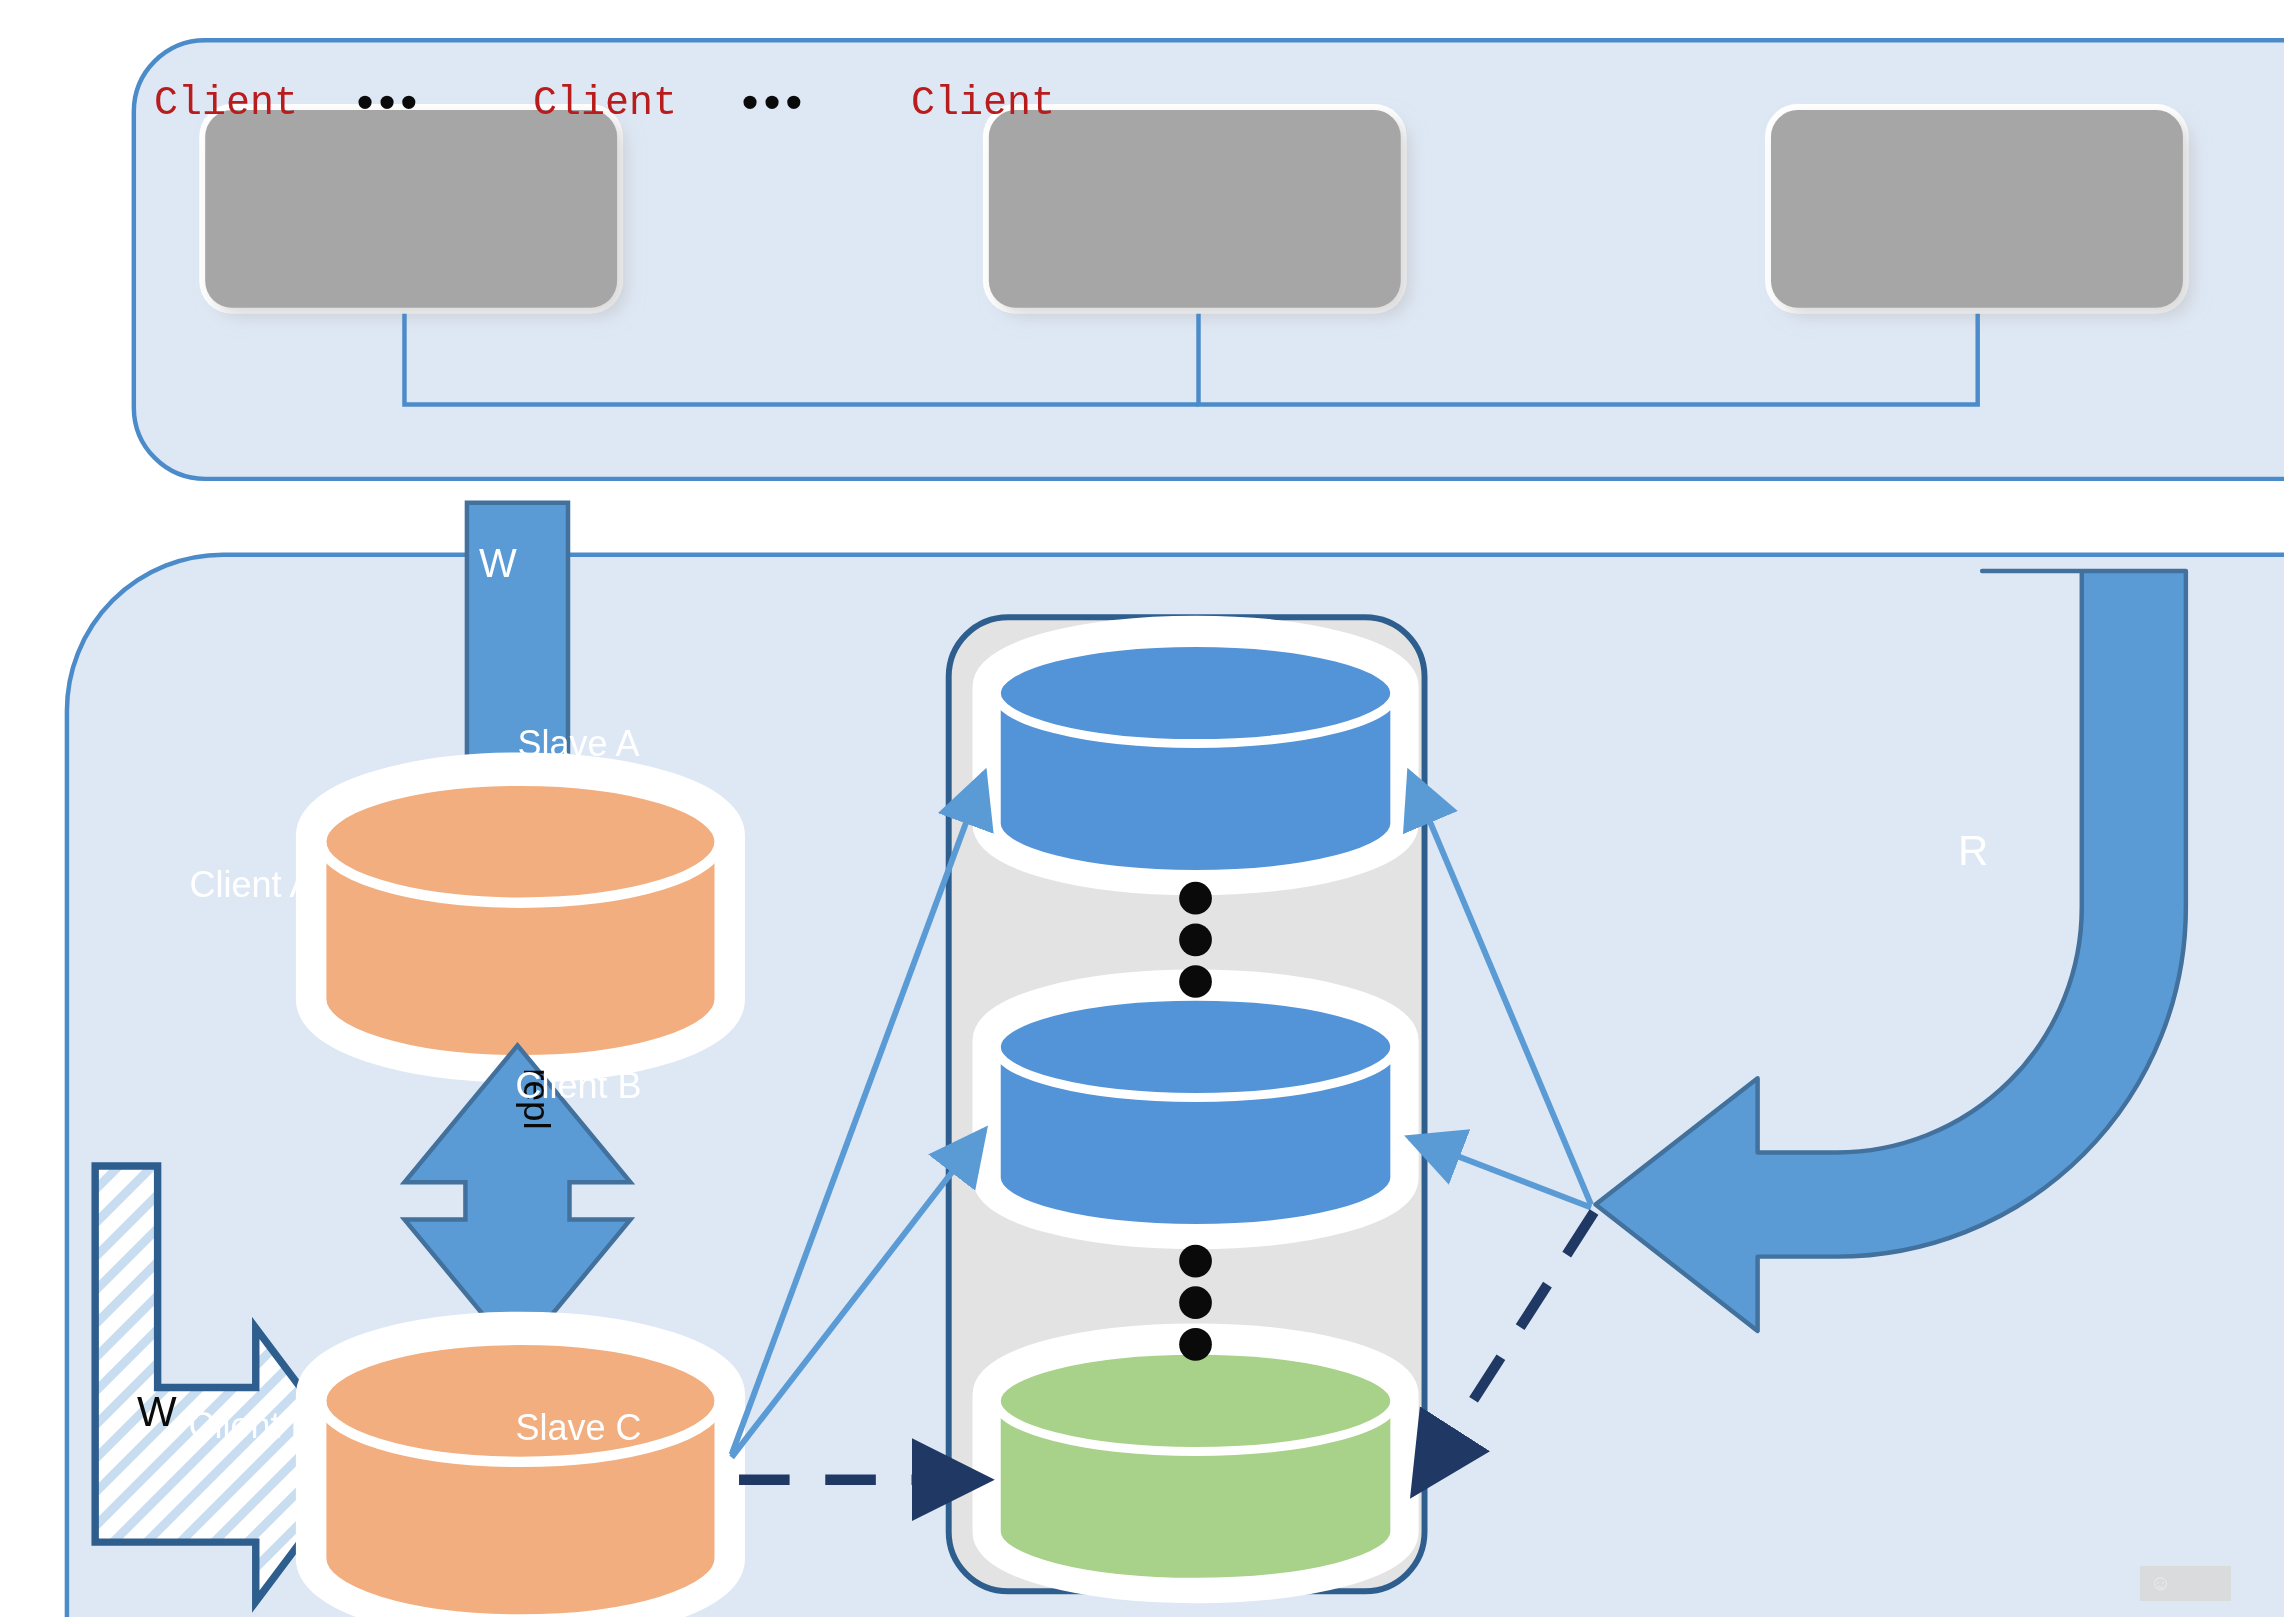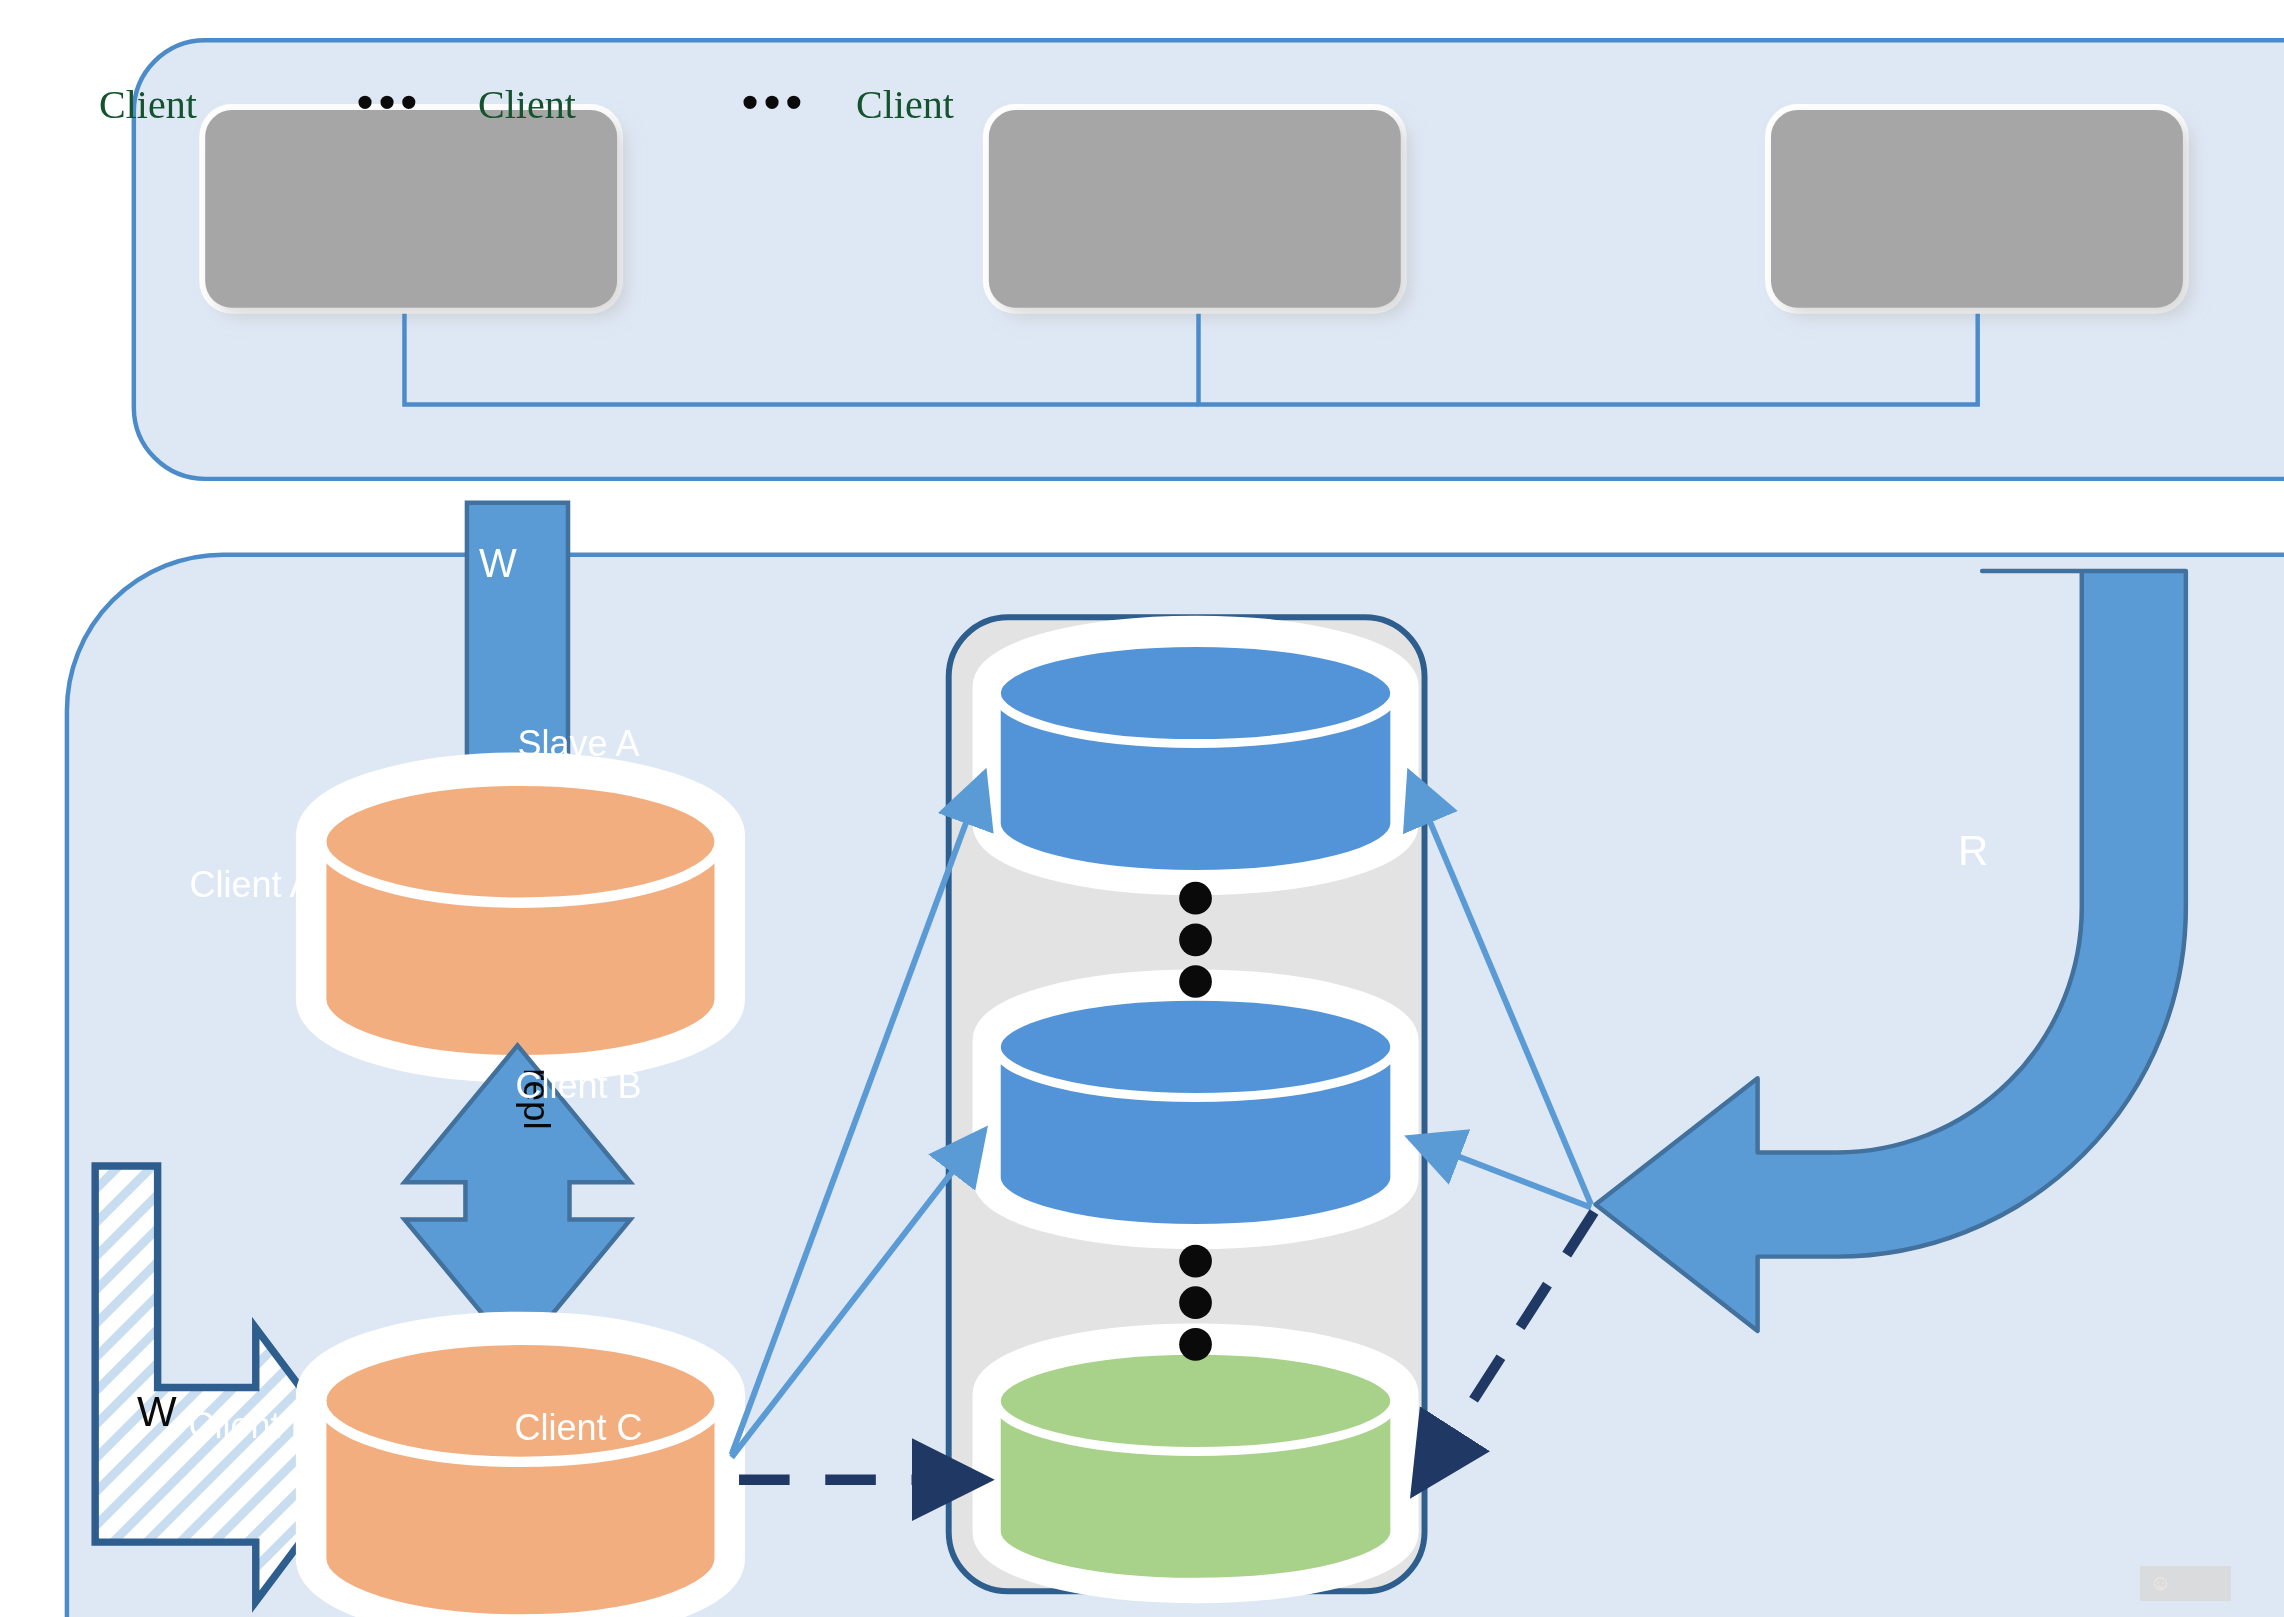--- a/index.html
+++ b/index.html
@@ -31,25 +31,25 @@
     position: absolute;
     color: #ffffff;
     font-size: 36px;
     font-family: Liberation Sans, sans-serif;
     white-space: nowrap;
     text-align: center;
     pointer-events: none;
   }
   .client-label {
     position: absolute;
-    color: #14532d;
+    color: #b91c1c;
     font-size: 40px;
-    font-family: Liberation Serif, serif;
-    white-space: nowrap;
-    text-align: left;
+    font-family: Liberation Mono, monospace;
+    white-space: nowrap;
+    text-align: right;
   }
   .arrow-label-white {
     position: absolute;
     color: #ffffff;
     font-size: 40px;
     font-family: "Liberation Sans", sans-serif;
     white-space: nowrap;
   }
   .arrow-label-black {
     position: absolute;
@@ -253,20 +253,20 @@
 
   <div class="arrow-label-black" style="left:137px; top:1388px; font-size:42px;">W</div>
 
   <div class="arrow-label-white" style="left:1958px; top:827px; font-size:42px;">R</div>
 
   <div class="node-label" style="left:155px; top:864px; width:193px;">Client A</div>
   <div class="node-label" style="left:155px; top:1405px; width:193px;">Client B</div>
 
   <div class="node-label" style="left:482px; top:723px; width:193px;">Slave A</div>
   <div class="node-label" style="left:482px; top:1065px; width:193px;">Client B</div>
-  <div class="node-label" style="left:482px; top:1407px; width:193px;">Client C</div>
+  <div class="node-label" style="left:482px; top:1407px; width:193px;">Slave C</div>
 
   <div class="watermark">
     <div class="wm-face">☺</div>
   </div>
 
 </div>
 
 
 </body></html>

